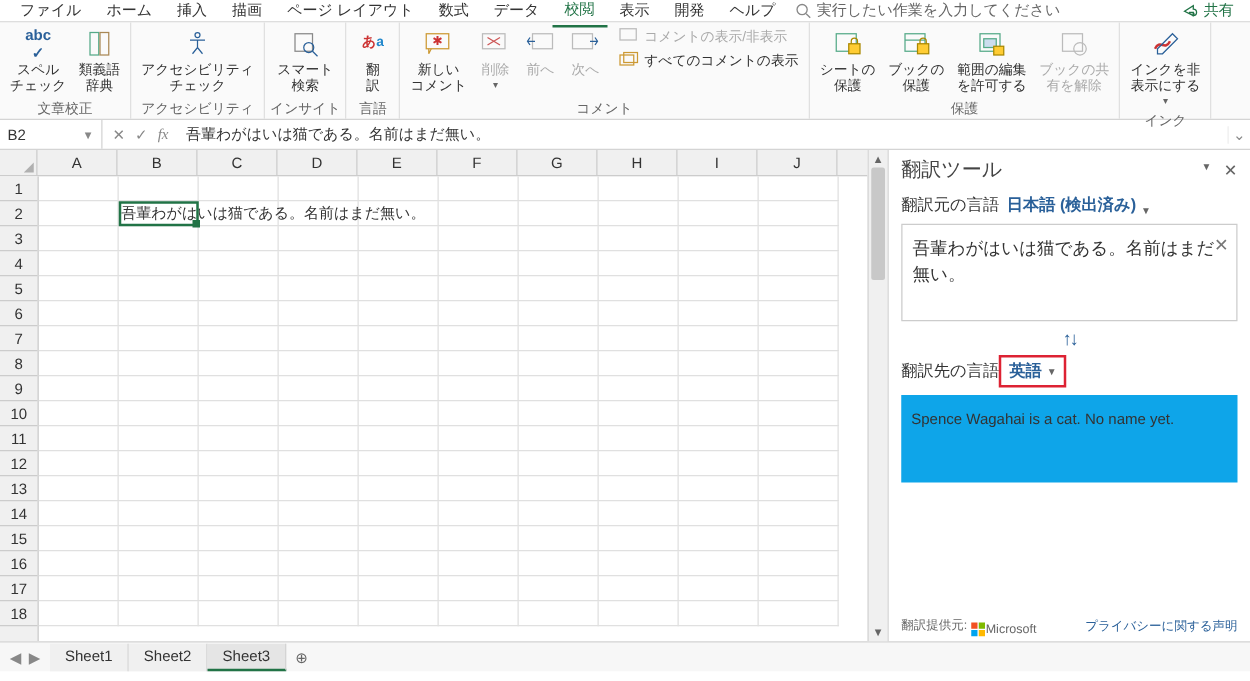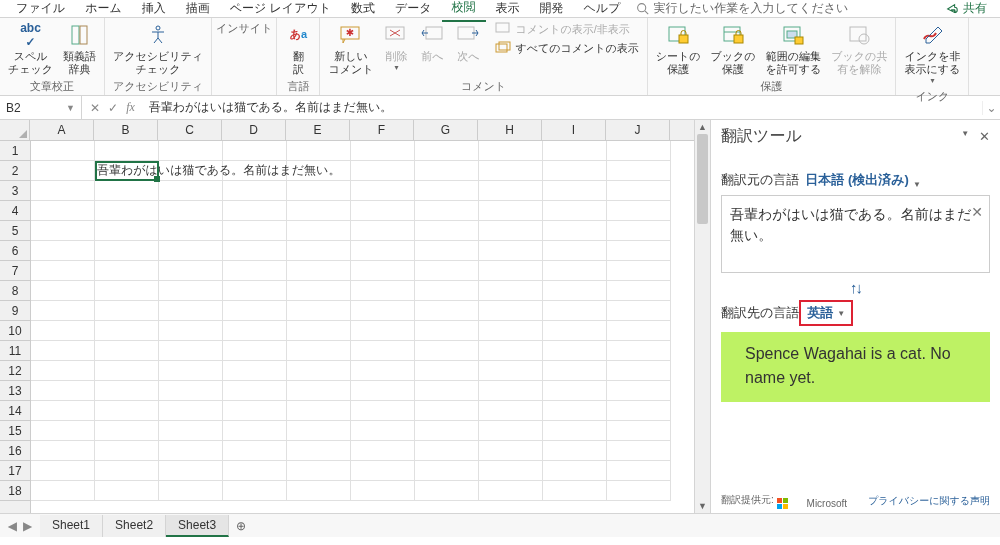--- a/index.html
+++ b/index.html
@@ -57,33 +57,33 @@
   .vscroll { width:16px; background:#f0f0f0; border-left:1px solid #d4d4d4; display:flex; flex-direction:column; align-items:center; }
   .vscroll .arrow{height:14px;display:flex;align-items:center;justify-content:center;font-size:9px;color:#666;cursor:pointer;}
   .vscroll .track{flex:1;width:100%;position:relative;}
   .vscroll .thumb{position:absolute;top:0;left:2px;right:2px;height:90px;background:#c8c8c8;border-radius:2px;}
 
   
   .pane { width:290px; border-left:1px solid #d4d4d4; display:flex; flex-direction:column; padding:6px 10px 4px; font-size:13px; position:relative;}
   .pane .titlebar { display:flex; align-items:center; justify-content:space-between; margin-bottom:8px;}
   .pane .title { font-size:16px; color:#444; }
   .pane .tactions { display:flex; gap:10px; color:#666; }
-  .lang-row { display:flex; align-items:center; gap:6px; margin:16px 0 6px; }
+  .lang-row { display:flex; align-items:center; gap:6px; margin:0 0 6px; }
   .lang-row .lbl { color:#333; }
   .lang-row .val { color:#2a6099; font-weight:bold; display:flex; align-items:flex-end; gap:4px; cursor:pointer;}
   .srcbox { border:1px solid #ccc; padding:8px; font-size:14px; min-height:78px; position:relative; line-height:1.5;}
   .srcbox .clear { position:absolute; right:6px; top:6px; color:#777; cursor:pointer; font-size:14px;}
   .swap { text-align:center; color:#2a6099; font-size:15px; margin:6px 0 2px; cursor:pointer; letter-spacing:-2px;}
   .tgt-lang-row { display:flex; align-items:center; gap:0; margin:2px 0 6px;}
   .tgt-lang-row .lbl{ color:#333; }
   .tgt-lang-row .valbox { border:2px solid #d23; padding:2px 6px; color:#2a6099; font-weight:bold; display:flex; align-items:center; gap:4px; cursor:pointer;}
-  .tgtbox { background:#bef264; padding:10px 24px; font-size:16px; min-height:70px; line-height:1.5;}
+  .tgtbox { background:#0ea5e9; padding:10px 8px; font-size:12px; min-height:70px; line-height:1.5;}
   .pane .footer { margin-top:auto; display:flex; justify-content:space-between; align-items:center; font-size:10px; color:#666; padding-top:6px;}
   .pane .footer a{ color:#2a6099; text-decoration:none; }
-  .mslogo{display:inline-flex;align-items:flex-start;gap:19px;}
+  .mslogo{display:inline-flex;align-items:flex-start;gap:1px;}
   .mslogo .sq{display:inline-grid;grid-template-columns:5px 5px;grid-template-rows:5px 5px;gap:1px;}
   .mslogo .sq span:nth-child(1){background:#f25022;}
   .mslogo .sq span:nth-child(2){background:#7fba00;}
   .mslogo .sq span:nth-child(3){background:#00a4ef;}
   .mslogo .sq span:nth-child(4){background:#ffb900;}
 
   
   .tabs { height:24px; display:flex; align-items:center; border-top:1px solid #d4d4d4; font-size:12px; background:#f7f7f7;}
   .tabscroll{width:40px;display:flex;justify-content:center;gap:6px;color:#888;}
   .stab { padding:3px 12px; border-right:1px solid #d4d4d4; background:#f0f0f0; cursor:pointer; }
@@ -162,20 +162,33 @@
             </svg>
           </div>
         <span style="white-space:pre">アクセシビリティ
 チェック</span>
       </div>
     </div>
     <div class="glabel">アクセシビリティ</div>
   </div>
 
   <div class="group">
+    <div class="items">
+      <div class="ritem">
+        <div class="ico">
+            <svg width="24" height="24" viewBox="0 0 24 24">
+              <rect x="4" y="4" width="14" height="14" fill="none" stroke="#888"></rect>
+              <circle cx="15" cy="15" r="4" fill="none" stroke="#2a6099"></circle>
+              <line x1="18" y1="18" x2="22" y2="22" stroke="#2a6099"></line>
+            </svg>
+          </div>
+        <span style="white-space:pre">スマート
+検索</span>
+      </div>
+    </div>
     <div class="glabel">インサイト</div>
   </div>
 
   <div class="group">
     <div class="items">
       <div class="ritem">
         <div class="ico">
             <span style="font-size:11px;color:#c33;font-weight:bold">あ<span style="color:#28c">a</span></span>
           </div>
         <span style="white-space:pre">翻

